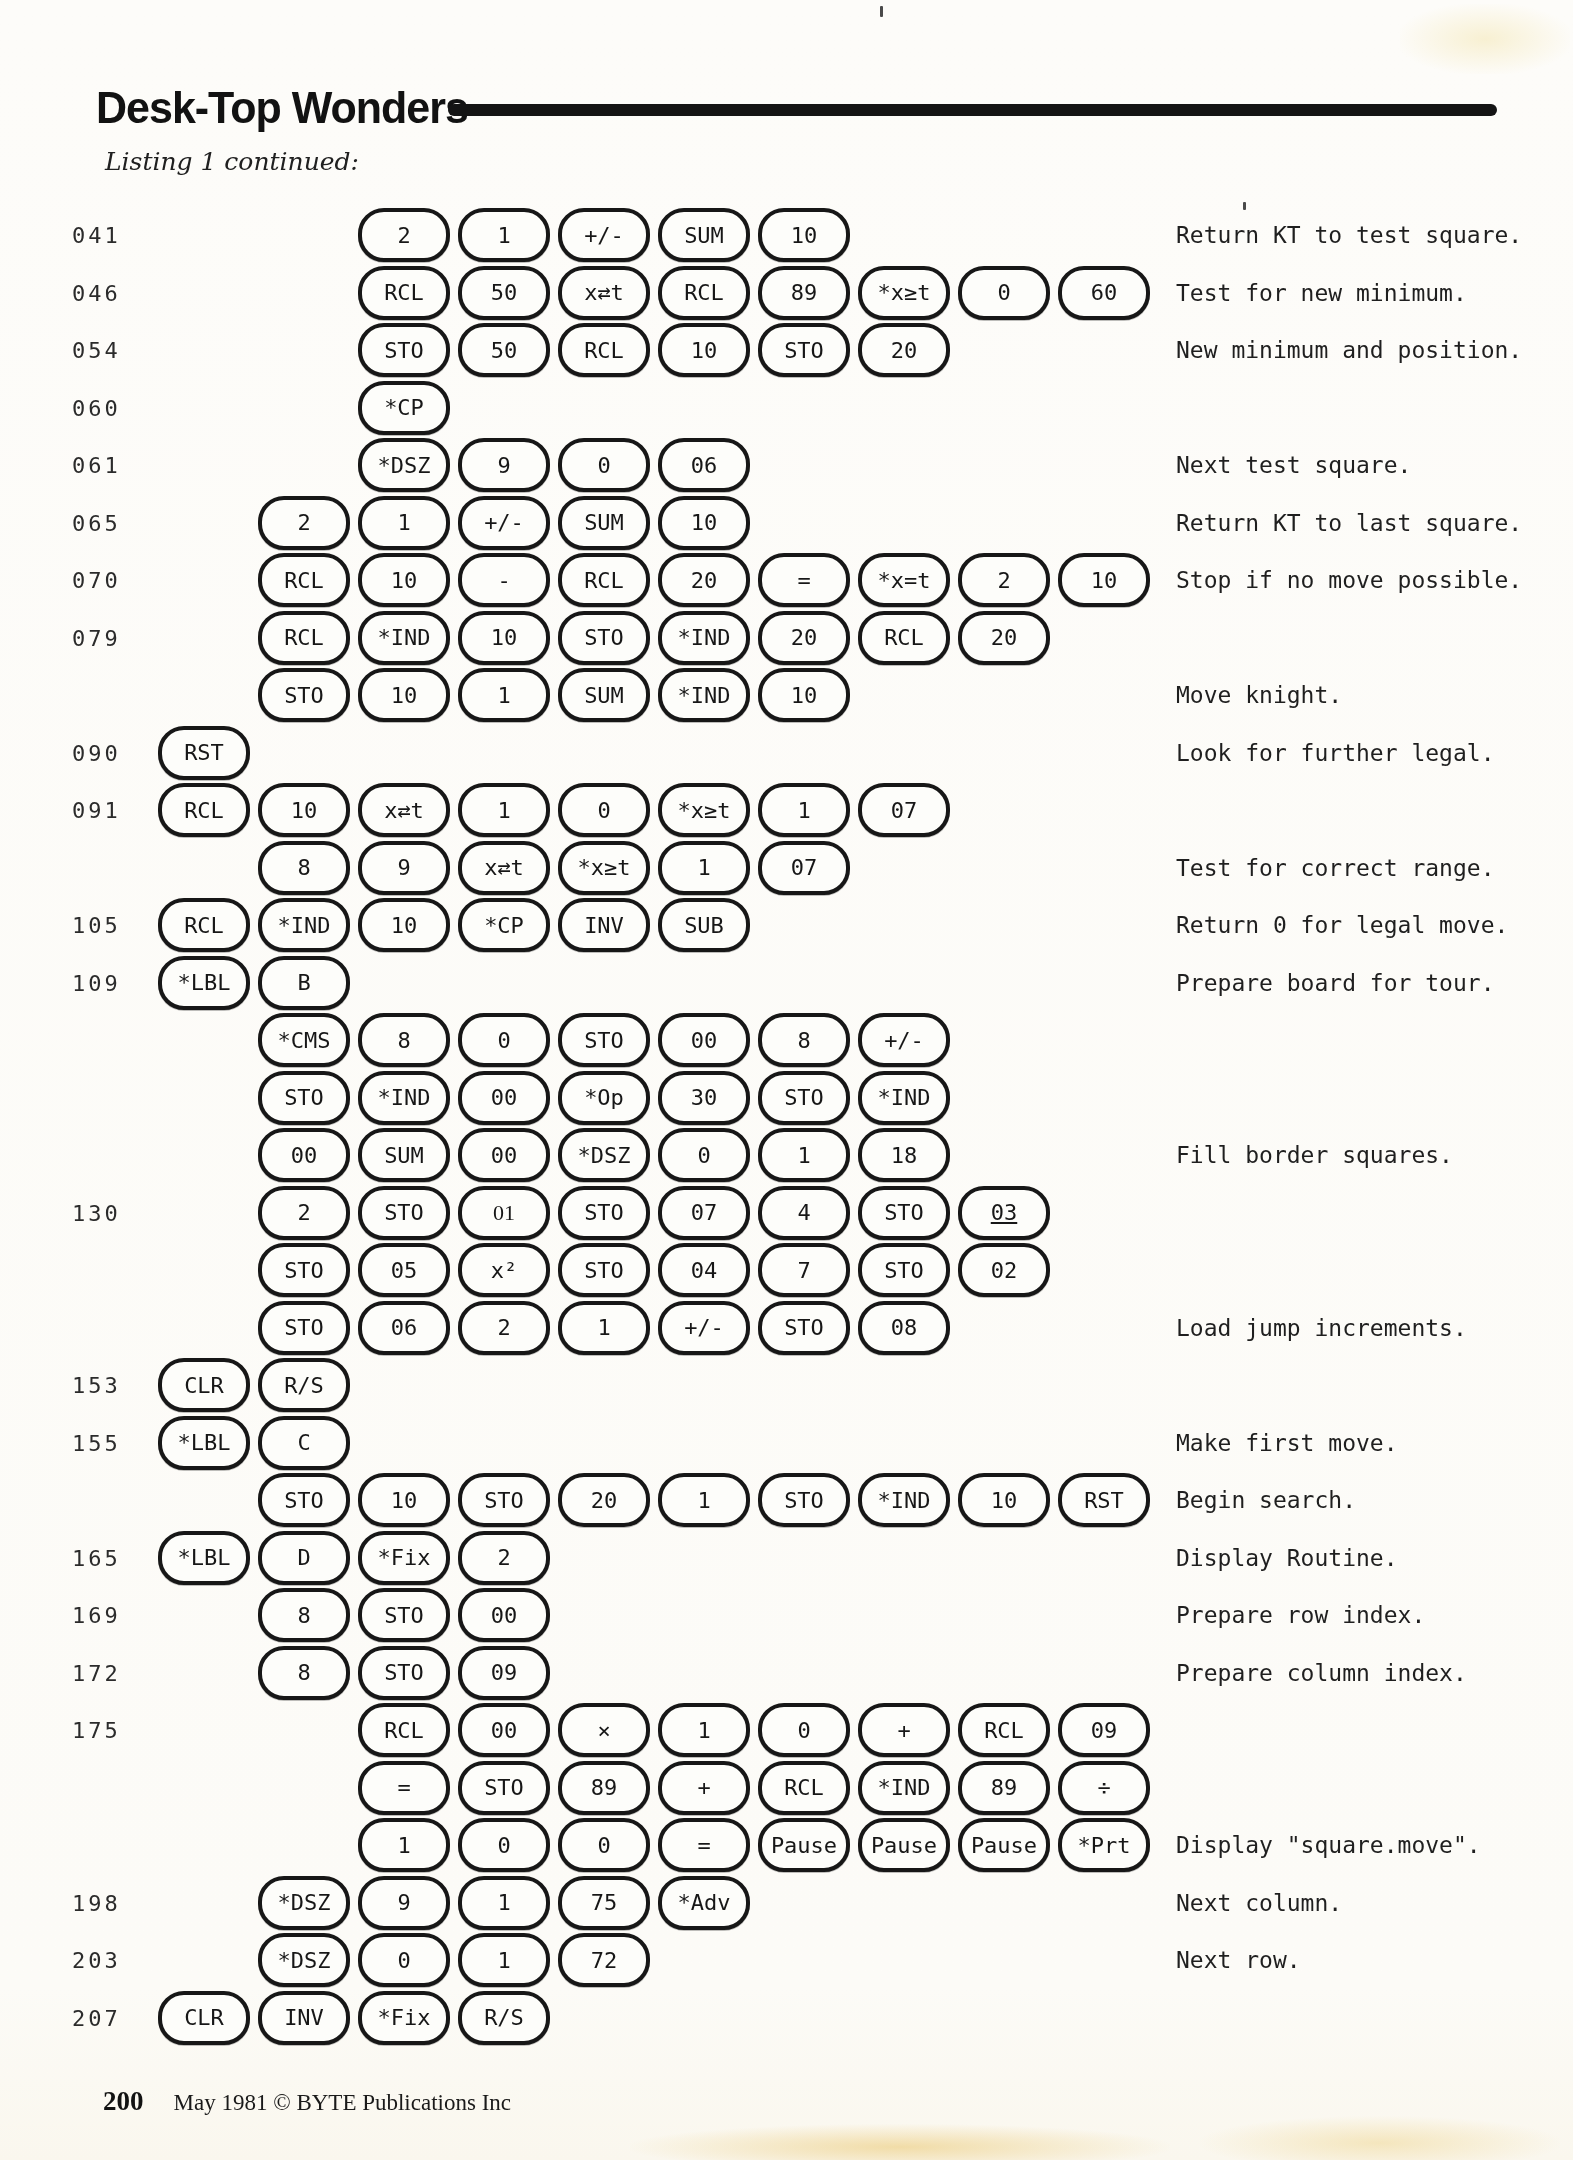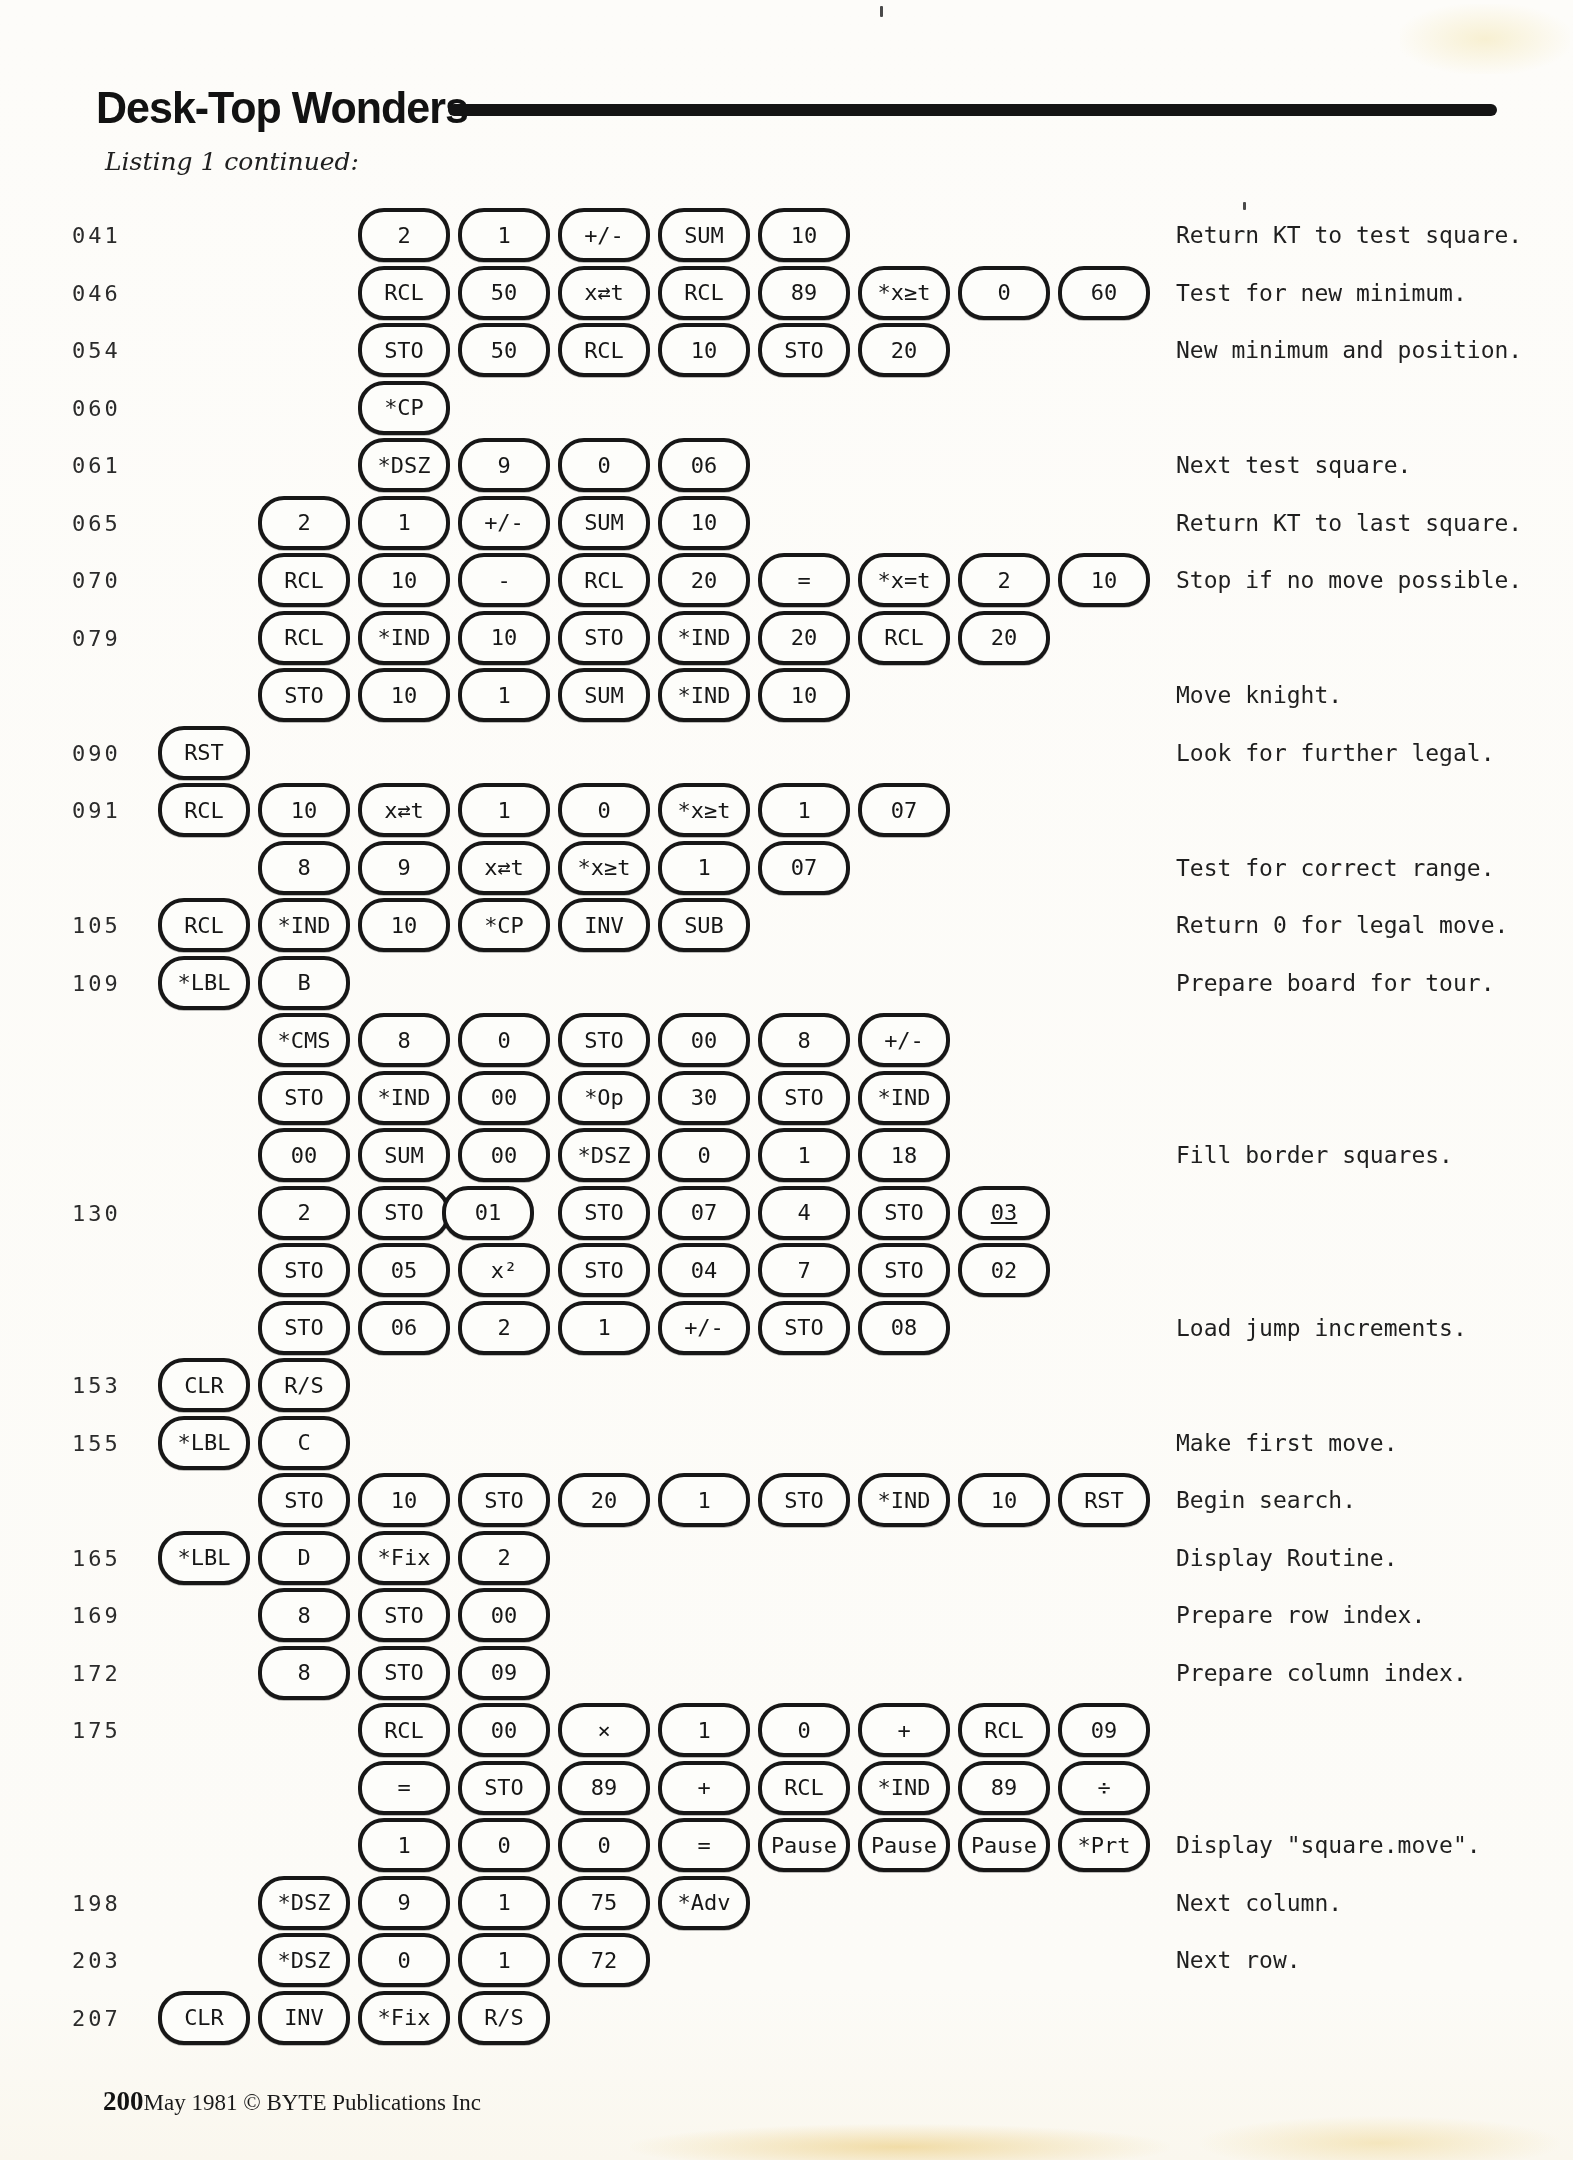--- a/index.html
+++ b/index.html
@@ -49,20 +49,21 @@
     font-size:23px;color:#1f1f1f;white-space:nowrap;
   }
   
   .footer{position:absolute;left:103px;top:2086px;white-space:nowrap;}
   .page-num{
     font-family:"Liberation Serif", serif;font-weight:bold;
     font-size:27px;color:#121212;
   }
   .credit{
     font-family:"Liberation Serif", serif;font-size:23px;color:#1a1a1a;
+    margin-left:30px;
   }
   
   .stain{position:absolute;pointer-events:none;}
   .stain-1{left:630px;top:2124px;width:540px;height:46px;
     background:radial-gradient(ellipse at center, rgba(232,193,96,0.50), rgba(232,193,96,0) 72%);}
   .stain-2{left:1200px;top:2116px;width:360px;height:54px;
     background:radial-gradient(ellipse at center, rgba(236,205,120,0.42), rgba(236,205,120,0) 72%);}
   .stain-3{left:1400px;top:4px;width:170px;height:70px;
     background:radial-gradient(ellipse at center, rgba(243,230,178,0.55), rgba(243,230,178,0) 75%);}
   .speck{position:absolute;background:#4a4a4a;border-radius:1px;}
@@ -258,21 +259,21 @@
         <span class="key" style="left: 658px;">0</span>
         <span class="key" style="left: 758px;">1</span>
         <span class="key" style="left: 858px;">18</span>
       </div>
 
   <div class="prog-row" style="top: 1185.5px;">
     <span class="lineno">130</span>
     <span class="comment"></span>
   <span class="key" style="left: 258px;">2</span>
         <span class="key" style="left: 358px;">STO</span>
-        <span class="key" style="left: 442px;">01</span>
+        <span class="key" style="left: 458px; font-family: Liberation Serif, serif;">01</span>
         <span class="key" style="left: 558px;">STO</span>
         <span class="key" style="left: 658px;">07</span>
         <span class="key" style="left: 758px;">4</span>
         <span class="key" style="left: 858px;">STO</span>
         <span class="key" style="left: 958px; text-decoration: underline;">03</span>
       </div>
 
   <div class="prog-row" style="top: 1243px;">
     <span class="lineno"></span>
     <span class="comment"></span>

